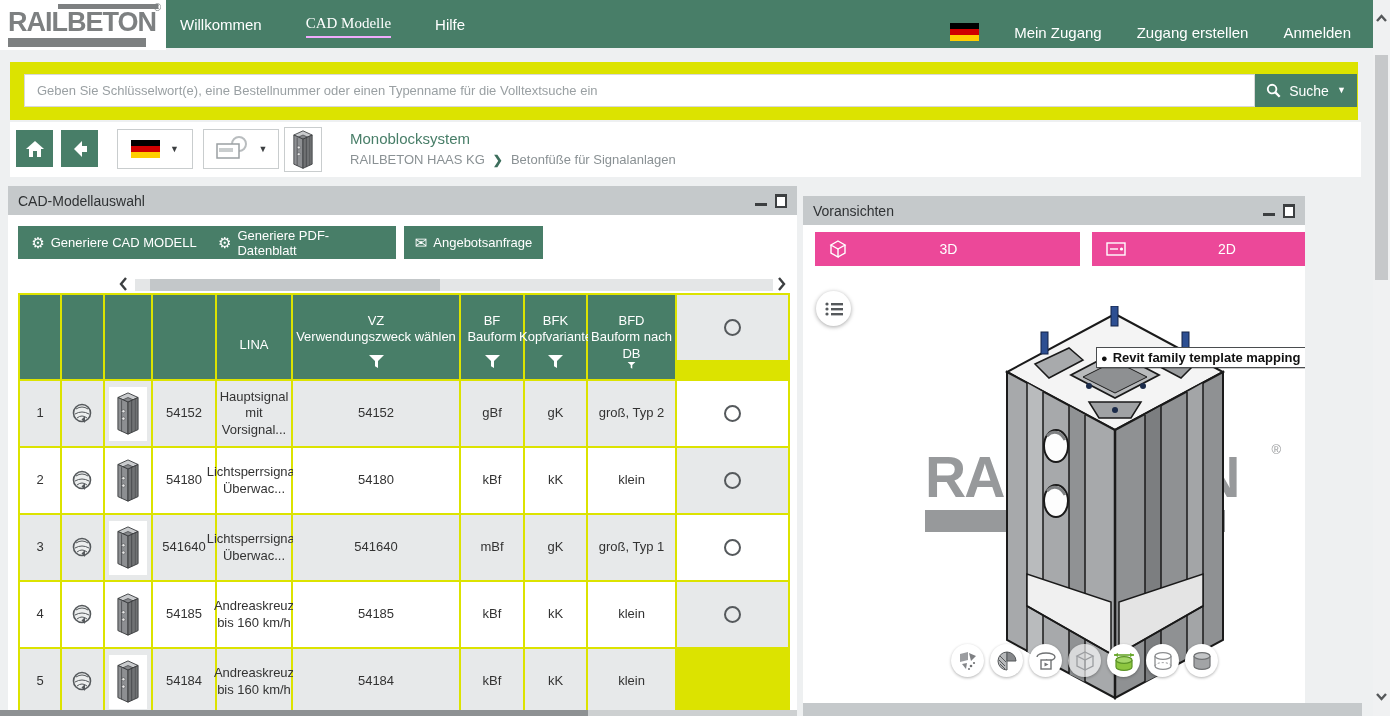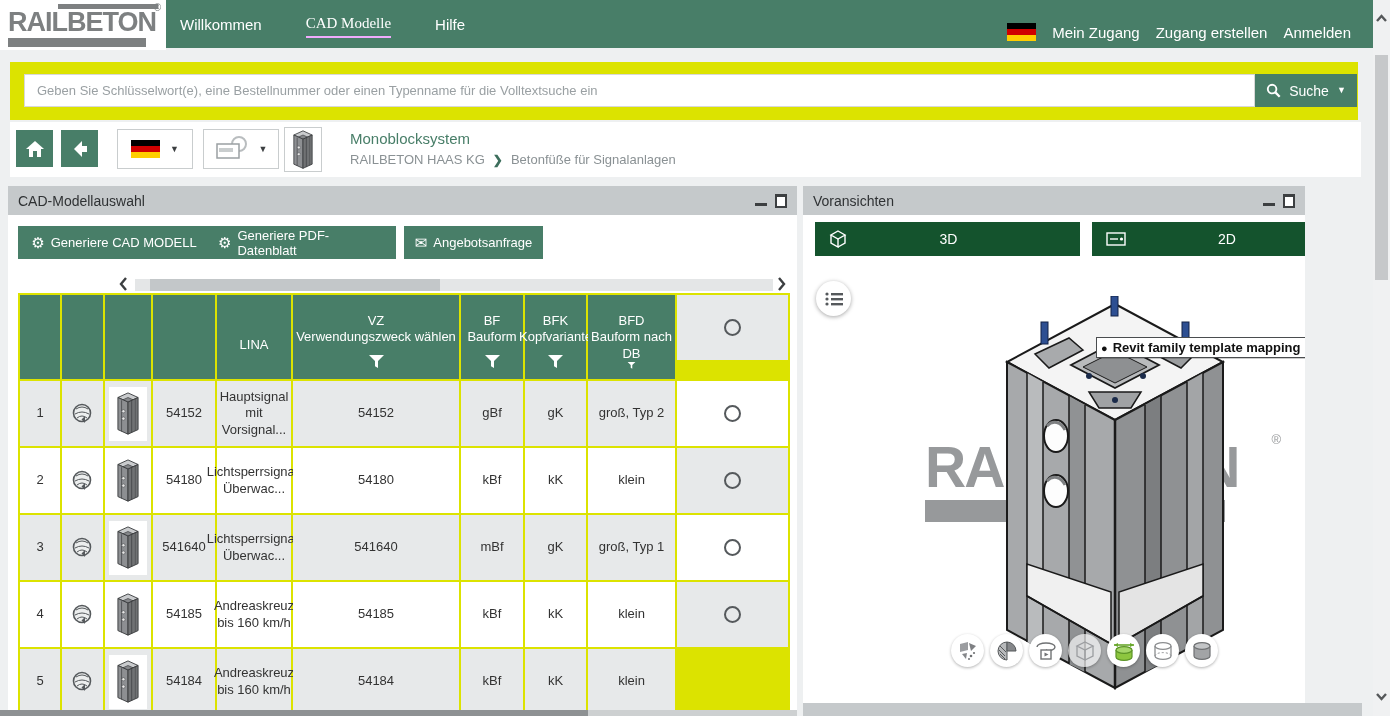--- a/index.html
+++ b/index.html
@@ -9,21 +9,21 @@
   
   .topbar { position:absolute; left:0; top:0; width:1373px; height:48px; background:#487e68; }
   .logo-box { position:absolute; left:0; top:0; width:166px; height:50px; background:#fff; padding:3px 8px 0 8px; }
   .logo-top-bar { position:absolute; left:58px; top:4px; width:100px; height:5px; background:#7d8081; }
   .logo-text { font-size:27px; font-weight:bold; color:#7d8081; letter-spacing:-1px; line-height:30px; margin-top:4px; }
   .logo-reg { position:absolute; right:5px; top:2px; font-size:10px; color:#7d8081; }
   .logo-bottom-bar { position:absolute; left:8px; top:38px; width:138px; height:9px; background:#7d8081; }
   .topnav { position:absolute; left:180px; top:0; height:48px; display:flex; align-items:center; gap:44px;justify-content:space-between; }
   .topnav .nav-item { color:#fff; font-size:15px; cursor:pointer; padding:4px 0; }
   .topnav .nav-item.active { border-bottom:2px solid #f0abfc;font-family:Liberation Serif, serif; }
-  .topbar-right { position:absolute; right:22px; top:0; height:64px; display:flex; align-items:center; gap:16px; }
+  .topbar-right { position:absolute; right:22px; top:0; height:64px; display:flex; align-items:center; gap:35px; }
   .topbar-right .nav-item { color:#fff; font-size:15px; cursor:pointer; }
   .flag-de { width:29px; height:18px; display:inline-block; }
   .flag-de .b1 { height:6px; background:#000; }
   .flag-de .b2 { height:6px; background:#d00000; }
   .flag-de .b3 { height:6px; background:#ffce00; }
 
   
   .search-wrap { position:absolute; left:10px; top:62px; width:1348px; height:58px; background:#dce300; }
   .search-input { position:absolute; left:14px; top:12px; width:1231px; height:33px; border:1px solid #d8d8d8; padding:0 12px; font-size:13px; color:#444; font-family:"Liberation Sans",sans-serif; }
   .search-input::placeholder { color:#9aa0a3; }
@@ -41,21 +41,21 @@
   .bc-sub { font-size:13px; color:#8a9194; display:flex; align-items:center; gap:8px; }
   .bc-sep { color:#3c6e5c; font-weight:bold; font-size:12px; }
 
   
   .panel-header { position:absolute; left:0; top:0; right:0; height:29px; background:#c5c9cb; display:flex; align-items:center; padding:0 10px; font-size:14px; color:#2f3234; }
   .win-controls { margin-left:auto; display:flex; align-items:center; gap:8px; }
   .win-min { width:12px; height:3px; background:#3c3f41; margin-top:8px; cursor:pointer; }
   .win-max { width:12px; height:14px; border:2px solid #3c3f41; border-top-width:3px; background:#fff; cursor:pointer; }
 
   .panel-left { position:absolute; left:8px; top:186px; width:789px; height:530px; background:#fff; }
-  .panel-right { position:absolute; left:803px; top:186px; width:502px; height:517px; background:#fff; overflow:hidden; }
+  .panel-right { position:absolute; left:803px; top:196px; width:502px; height:517px; background:#fff; overflow:hidden; }
 
   .gbtn { position:absolute; top:40px; height:33px; background:#487e68; color:#fff; font-size:13px; display:flex; align-items:center; justify-content:center; gap:6px; cursor:pointer; padding:0 10px; }
   .gbtn .gi { font-size:15px; line-height:1; }
 
   
   .hscroll-chev { position:absolute; top:90px; width:16px; height:16px; cursor:pointer; }
   .hscroll-track { position:absolute; left:127px; top:93px; width:638px; height:12px; background:#e4e6e7; }
   .hscroll-thumb { position:absolute; left:15px; top:0; width:290px; height:12px; background:#c3c7c9; cursor:pointer; }
 
   
@@ -67,21 +67,21 @@
   .row-even { background:#e7e9ea; }
   .row-odd { background:#ffffff; }
   .radio { width:17px; height:17px; border:2px solid #55595c; border-radius:50%; background:transparent; cursor:pointer; }
   .row-thumb { width:42px; height:54px; background:#fff; display:flex; align-items:center; justify-content:center; }
 
   
   .bottom-scroll { position:absolute; left:0; top:710px; width:797px; height:6px; background:#cdd0d1; }
   .bottom-scroll .thumb { width:588px; height:6px; background:#8e9193; }
 
   
-  .viewbtn { position:absolute; top:36px; height:34px; background:#14532d; color:#fff; font-size:14px; display:flex; align-items:center; cursor:pointer; }
+  .viewbtn { position:absolute; top:36px; height:34px; background:#ec4899; color:#fff; font-size:14px; display:flex; align-items:center; cursor:pointer; }
   .viewbtn .vb-icon { margin-left:14px; }
   .viewbtn .vb-label { flex:1; text-align:center; margin-right:30px; }
   .list-btn { position:absolute; left:13px; top:95px; width:35px; height:35px; border-radius:50%; background:#fff; box-shadow:0 1px 4px rgba(0,0,0,.35); display:flex; align-items:center; justify-content:center; cursor:pointer; z-index:6; }
 
   .watermark { position:absolute; left:122px; top:252px; width:340px; z-index:1; color:#97999b; }
   .wm-text { font-size:57px; font-weight:bold; letter-spacing:-2px; line-height:58px; }
   .wm-reg { position:absolute; right:-16px; top:-6px; font-size:13px; }
   .wm-bar { margin-top:4px; width:300px; height:22px; background:#97999b; }
 
   .block3d { position:absolute; left:182px; top:110px; z-index:2; }

